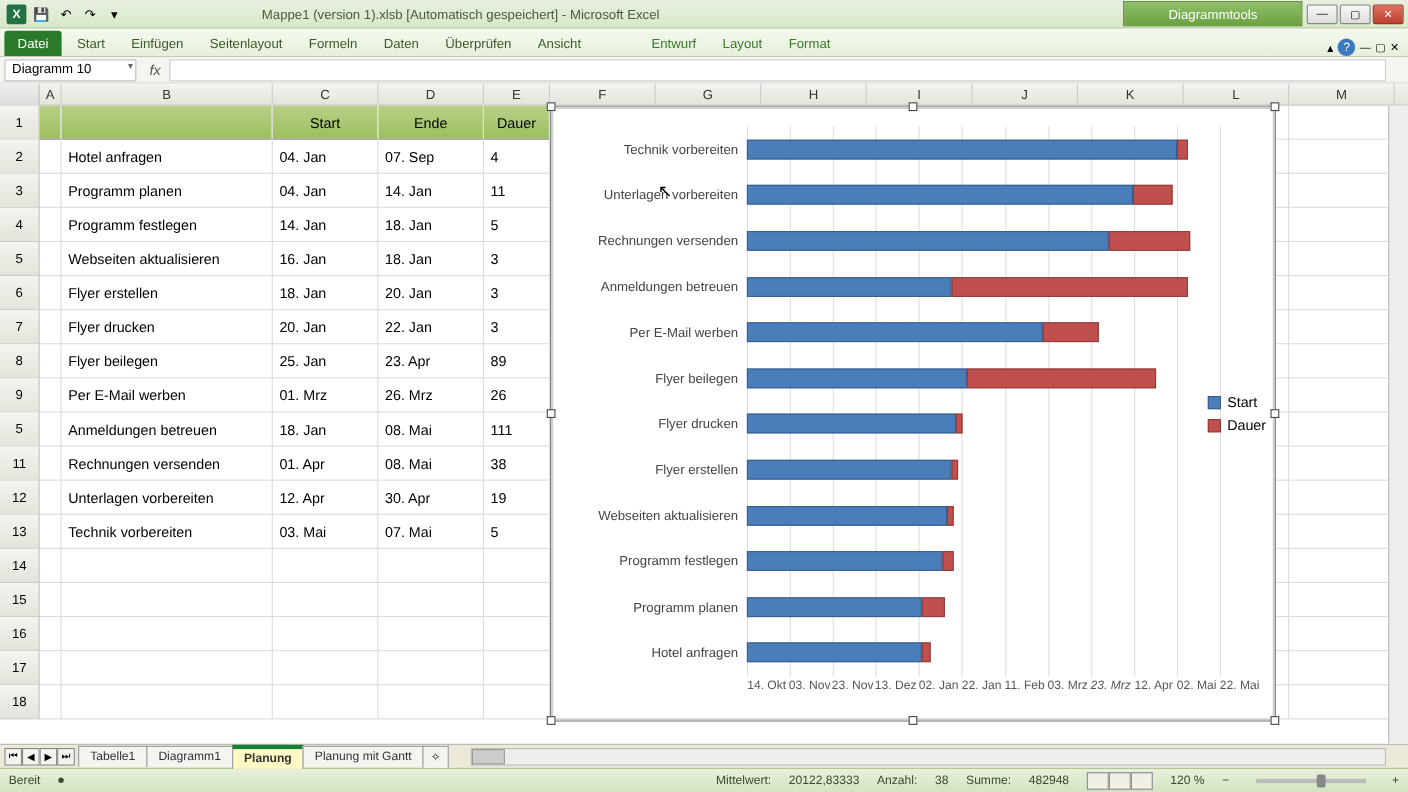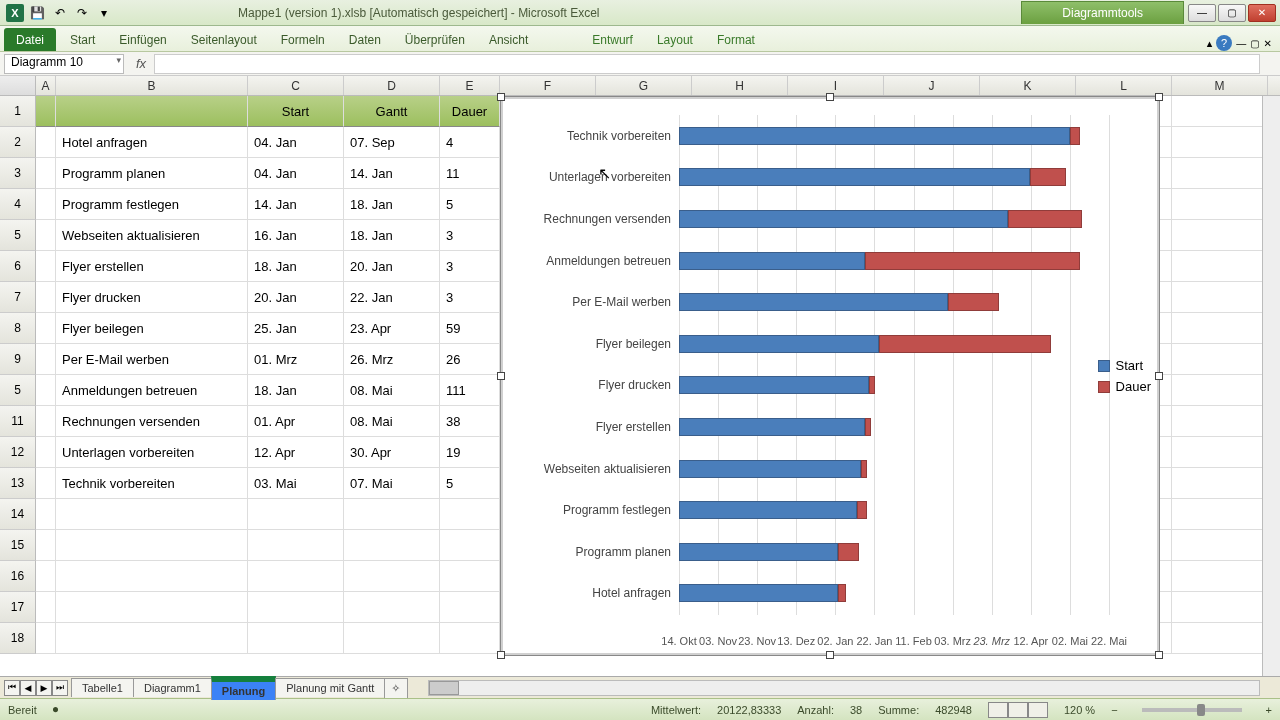--- a/index.html
+++ b/index.html
@@ -51,32 +51,32 @@
 .chart { position:absolute; left:500px; top:20px; width:660px; height:560px; background:#fff; border:1px solid #888; box-shadow: 0 0 0 2px #d0d0d0 inset; }
 .chart-plot { position:absolute; left:178px; top:18px; width:430px; height:500px; }
 .chart-labels { position:absolute; left:0; top:18px; width:176px; height:500px; }
 .bar-row { position:relative; height:41.6px; }
 .bar-label { position:absolute; right:6px; top:50%; transform:translateY(-50%); font-size:12px; color:#444; text-align:right; white-space:nowrap;}
 .grid-line { position:absolute; top:0; bottom:0; width:1px; background:#ddd; }
 .bar-seg { position:absolute; height:18px; top:50%; transform:translateY(-50%); }
 .bar-start { background:#4a7ebb; border:1px solid #3a5e8b;}
 .bar-dauer { background:#c0504d; border:1px solid #903c3a;}
 .x-axis { position:absolute; left:178px; bottom:8px; width:430px; height:24px; font-size:11px; color:#555; overflow:visible;}
-.x-tick { position:absolute; bottom:0; transform:translateX(-50%); white-space:nowrap;}
+.x-tick { position:absolute; bottom:18px; transform:translateX(-50%); white-space:nowrap;margin-left:18px;}
 .legend { position:absolute; right:8px; top:50%; transform:translateY(-50%); font-size:13px;}
 .legend-item { display:flex; align-items:center; gap:6px; margin:6px 0;}
 .legend-swatch { width:12px; height:12px; }
 .chart-handle { position:absolute; width:8px; height:8px; background:#fff; border:1px solid #444;}
 
 
 .sheet-tab-row { height:22px; background:#ece9d8; display:flex; align-items:center; font-size:11px; border-top:1px solid #aaa;}
 .sheet-nav { display:flex; gap:0; padding:0 4px;}
 .sheet-nav-btn { width:16px; height:16px; border:1px solid #888; background:#f4f4f0; font-size:9px; display:flex; align-items:center; justify-content:center;}
 .sheet-tab { padding:3px 10px; background:#f4f4f0; border:1px solid #999; border-bottom:none; margin-left:-1px; color:#333;}
-.sheet-tab.active { background:#3b82f6; font-weight:bold; border-top:6px solid #15803d;}
+.sheet-tab.active { background:#fef9c3; font-weight:bold; border-top:4px solid #15803d;}
 .hscroll { flex:1; margin:0 20px; height:16px; background:#eee; border:1px solid #bbb; position:relative;}
 .hscroll-thumb{ position:absolute; left:0; width:30px; height:100%; background:#ccc; border:1px solid #999;}
 
 
 .statusbar { height:22px; background: linear-gradient(#e8f0dc,#d4e4c0); display:flex; align-items:center; font-size:11px; padding:0 8px; border-top:1px solid #aac088; color:#3a4a2a; gap:16px;}
 .statusbar .spacer{flex:1;}
 .view-btns{display:flex; gap:0;}
 .view-btn{width:20px; height:16px; border:1px solid #888; background:#f0f0e8;}
 .zoom-slider{width:100px; height:4px; background:#bbb; position:relative; margin:0 8px;}
 .zoom-thumb{position:absolute; left:55%; top:-4px; width:8px; height:12px; background:#888; border-radius:2px;}
@@ -151,21 +151,21 @@
     <div class="col-h cK">K</div>
     <div class="col-h cL">L</div>
     <div class="col-h cM">M</div>
   </div>
   <div class="rows" id="rows">
       <div class="row">
         <div class="row-h">1</div>
         <div class="cell cA header"></div>
         <div class="cell cB header"></div>
         <div class="cell cC header">Start</div>
-        <div class="cell cD header">Gantt</div>
+        <div class="cell cD header">Ende</div>
         <div class="cell cE header">Dauer</div>
         <div class="cell cF"></div>
         <div class="cell cG"></div>
         <div class="cell cH"></div>
         <div class="cell cI"></div>
         <div class="cell cJ"></div>
         <div class="cell cK"></div>
         <div class="cell cL"></div>
         <div class="cell cM"></div>
       </div>
@@ -264,21 +264,21 @@
         <div class="cell cK"></div>
         <div class="cell cL"></div>
         <div class="cell cM"></div>
       </div>
       <div class="row">
         <div class="row-h">8</div>
         <div class="cell cA"></div>
         <div class="cell cB">Flyer beilegen</div>
         <div class="cell cC right">25. Jan</div>
         <div class="cell cD right">23. Apr</div>
-        <div class="cell cE right">59</div>
+        <div class="cell cE right">89</div>
         <div class="cell cF"></div>
         <div class="cell cG"></div>
         <div class="cell cH"></div>
         <div class="cell cI"></div>
         <div class="cell cJ"></div>
         <div class="cell cK"></div>
         <div class="cell cL"></div>
         <div class="cell cM"></div>
       </div>
       <div class="row">

